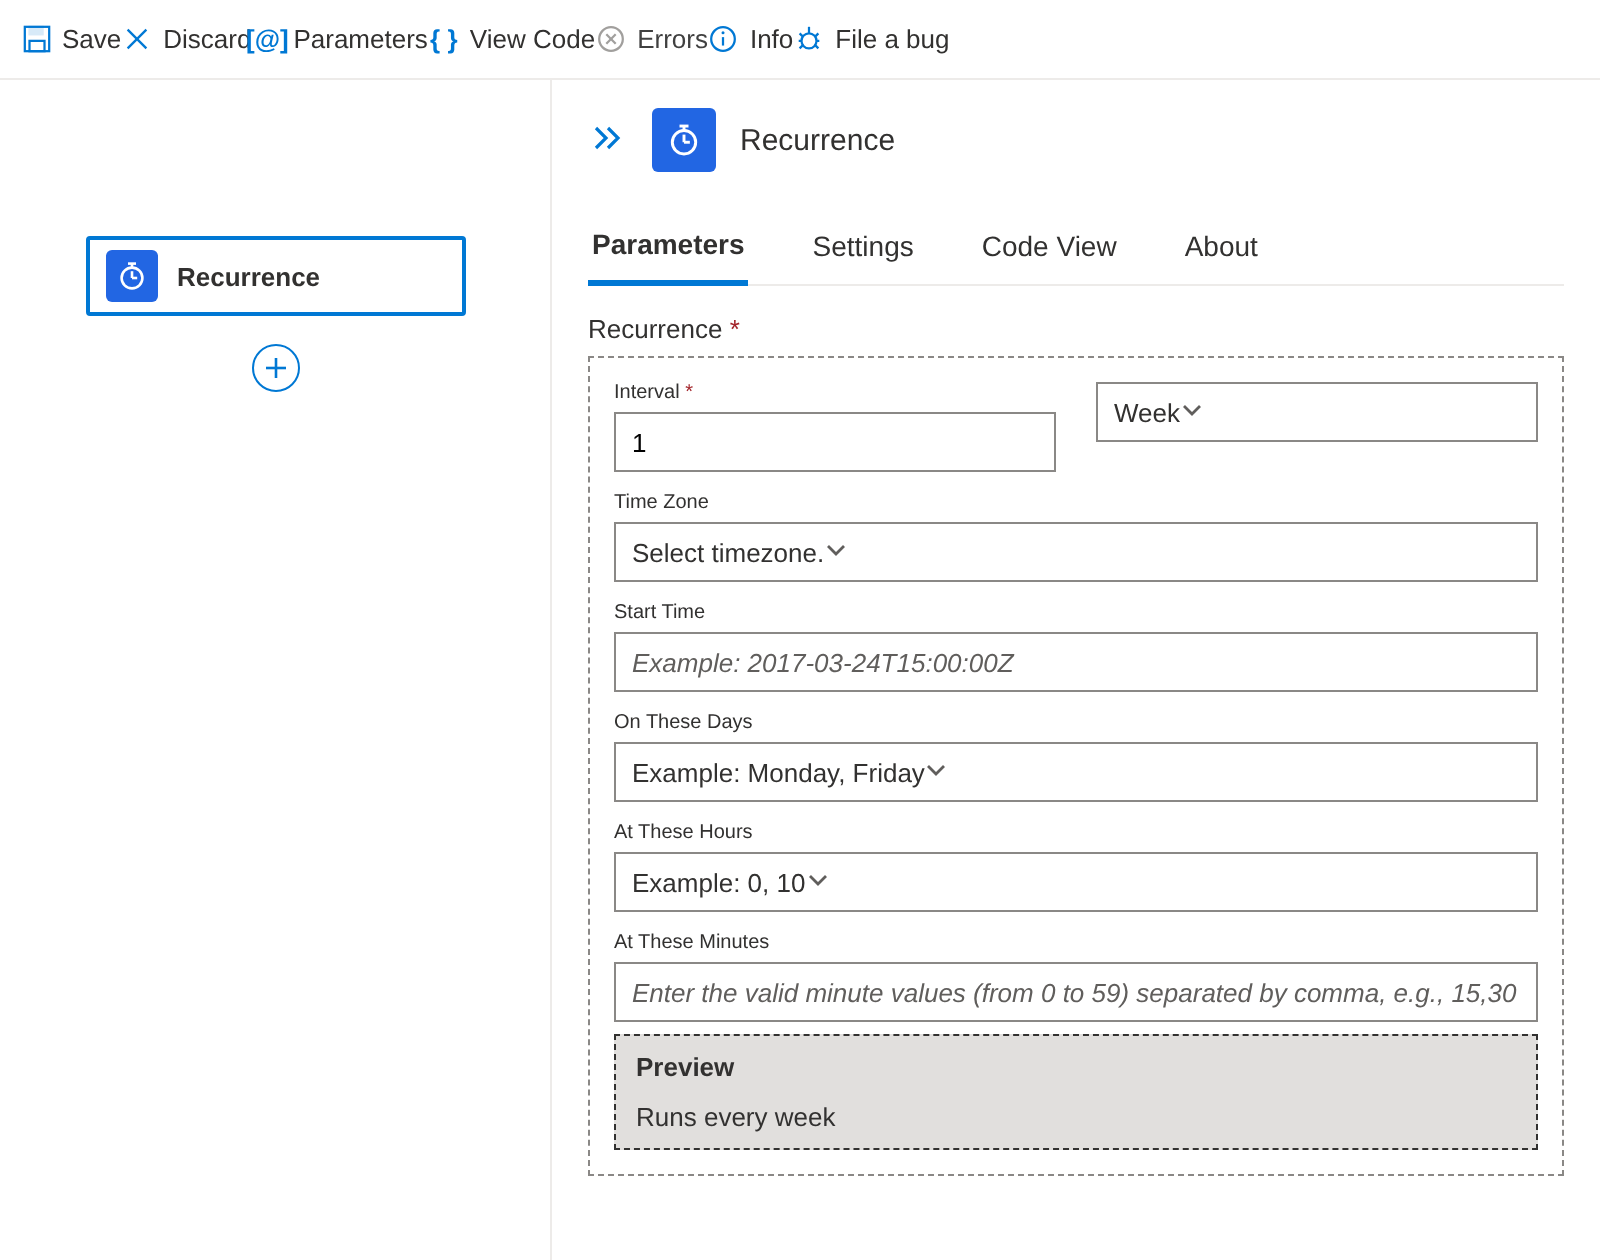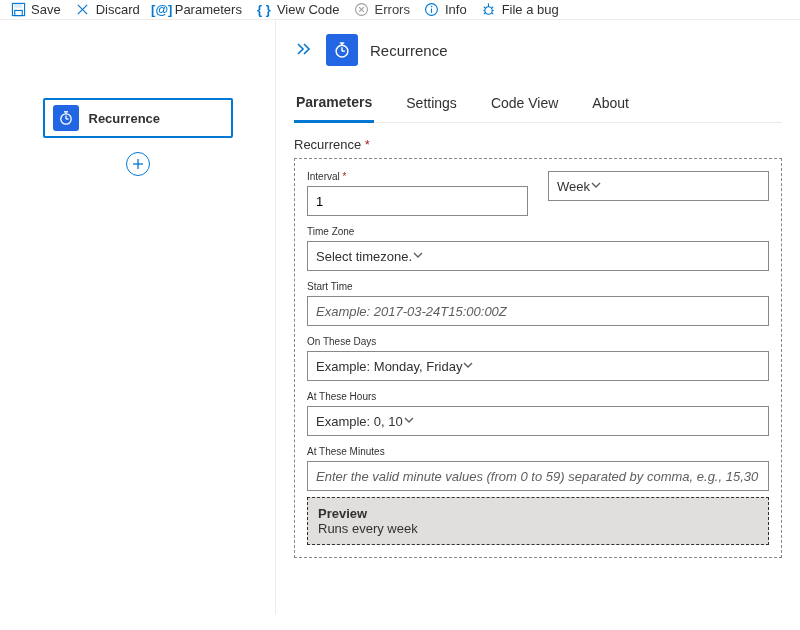--- a/index.html
+++ b/index.html
@@ -8,24 +8,23 @@
     font-size: 13px;
     color: #323130;
     background: #fff;
     width: 800px;
     height: 630px;
     overflow: hidden;
   }
   .toolbar {
     display: flex;
     align-items: center;
-    gap: 14px;
     padding: 6px 10px;
     border-bottom: 1px solid #edebe9;
-    height: 20px;
+    height: 40px;
   }
   .toolbar-btn {
     display: inline-flex;
     align-items: center;
     gap: 5px;
     background: none;
     border: none;
     cursor: pointer;
     font-size: 13px;
     color: #323130;
@@ -154,21 +153,21 @@
     cursor: pointer;
   }
   .select .placeholder { color: #323130; }
   .chev { color: #605e5c; }
   .preview-box {
     border: 1px dashed #323130;
     background: #e1dfdd;
     padding: 8px 10px;
     margin-top: 6px;
   }
-  .preview-title { font-weight: 600; font-size: 13px; margin-bottom: 0; }
+  .preview-title { font-weight: 600; font-size: 13px; margin-bottom: 10px; }
   .preview-text { font-size: 13px; }
 </style>
 </head>
 <body>
 
 <div class="toolbar">
   <button class="toolbar-btn">
     <span class="icon blue">
       <svg width="15" height="15" viewBox="0 0 16 16" fill="none" stroke="#0078d4" stroke-width="1.2">
           <rect x="1.5" y="1.5" width="13" height="13"></rect>

